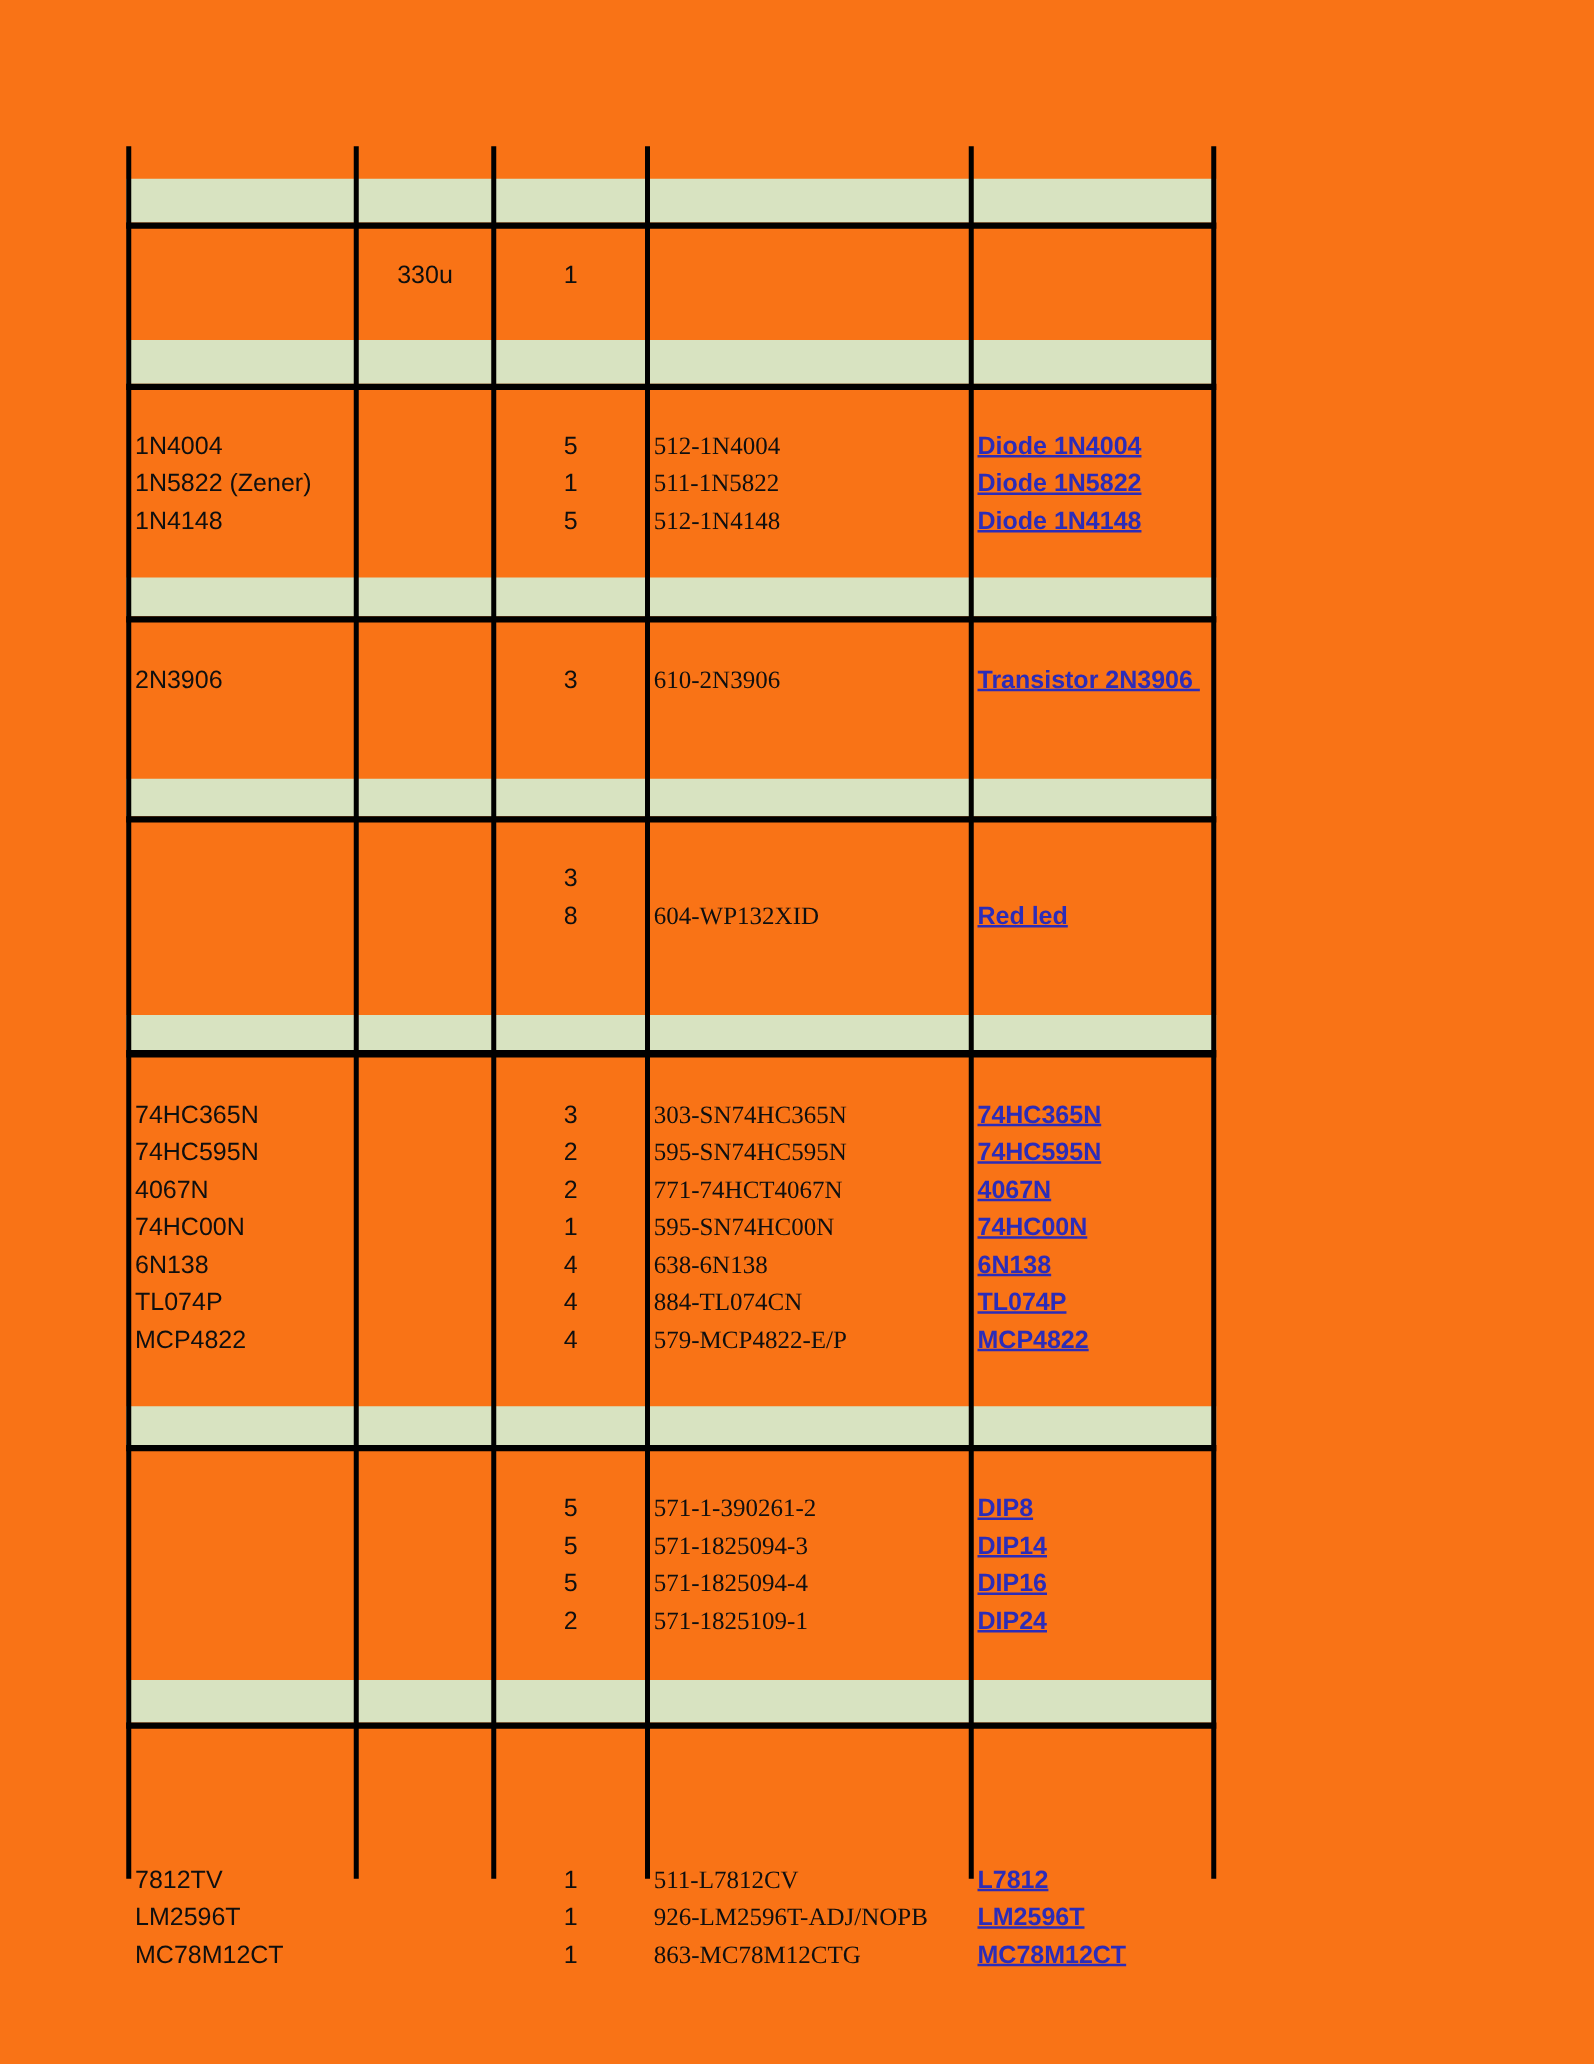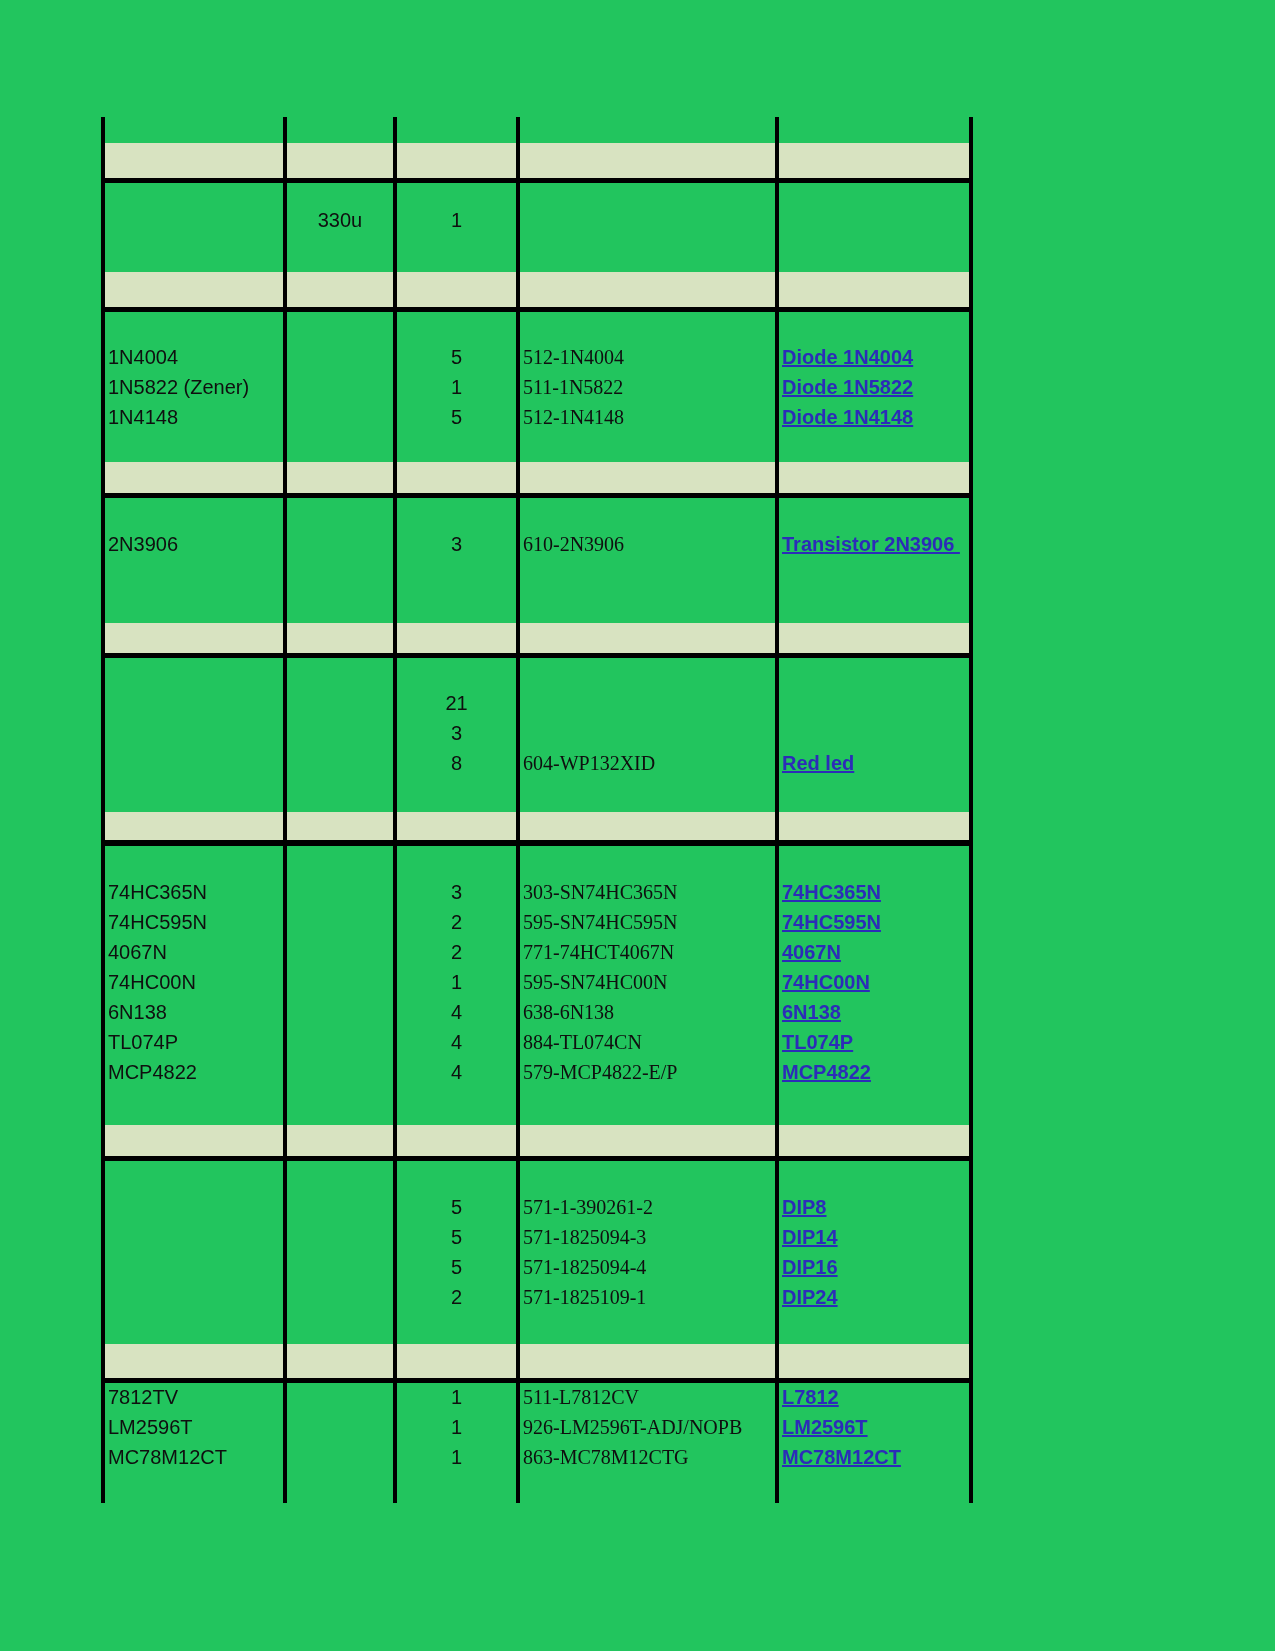--- a/index.html
+++ b/index.html
@@ -1,35 +1,35 @@
 <!DOCTYPE html>
 <html><head>
 <meta charset="utf-8">
 <style>
   html,body{margin:0;padding:0;background:#ffffff;}
   .page{
-    position:relative;width:1275px;height:1651px;background:#22c55e;
+    position:relative;width:1275px;height:1651px;background:#f97316;
     font-family:"Liberation Sans",sans-serif;font-size:20px;color:#0f0f0f;
     overflow:hidden;
   }
   .tblregion{position:absolute;left:101px;top:117px;width:872px;height:1386px;}
   
   .vline{position:absolute;top:0;height:100%;width:4px;background:#000;}
   .v0{left:0}.v1{left:182px}.v2{left:292px}.v3{left:415px}.v4{left:674px}.v5{left:868px}
   .band{position:absolute;left:0;width:872px;background:#d8e3c1;}
   .b1{top:26px;height:35px}.b2{top:155px;height:35px}.b3{top:345px;height:31px}
   .b4{top:506px;height:30px}.b5{top:695px;height:28px}.b6{top:1008px;height:31px}
   .b7{top:1227px;height:34px}
   .hline{position:absolute;left:0;width:872px;height:5px;background:#000;}
   .h1{top:61px}.h2{top:190px}.h3{top:376px}.h4{top:536px}.h5{top:723px;height:6px}
   .h6{top:1039px}.h7{top:1261px}
   
   .section{position:absolute;left:0;width:872px;}
   .s-cap{top:88px}.s-dio{top:225px}.s-tra{top:412px}.s-led{top:571px}
-  .s-ic{top:760px}.s-dip{top:1075px}.s-reg{top:1265px}
+  .s-ic{top:760px}.s-dip{top:1075px}.s-reg{top:1372px}
   .row{display:grid;grid-template-columns:184px 110px 123px 259px 196px;height:30px;line-height:30px;}
   .c{overflow:visible;white-space:pre;}
   .c1{padding-left:7px;}
   .c2,.c3{text-align:center;}
   .c4{padding-left:5px;font-family:Liberation Serif, serif;}
   .c5{padding-left:5px;font-weight:bold;}
   .link{color:#2c2cb8;text-decoration:underline;text-decoration-thickness:2px;cursor:pointer;}
 </style>
 </head>
 <body>
@@ -101,27 +101,20 @@
         <div class="c c3">3</div>
         <div class="c c4">610-2N3906</div>
         <div class="c c5"><span class="link">Transistor 2N3906&nbsp;</span></div>
       </div>
     </div>
 
     <div class="section s-led">
       <div class="row">
         <div class="c c1"></div>
         <div class="c c2"></div>
-        <div class="c c3">21</div>
-        <div class="c c4"></div>
-        <div class="c c5"></div>
-      </div>
-      <div class="row">
-        <div class="c c1"></div>
-        <div class="c c2"></div>
         <div class="c c3">3</div>
         <div class="c c4"></div>
         <div class="c c5"></div>
       </div>
       <div class="row">
         <div class="c c1"></div>
         <div class="c c2"></div>
         <div class="c c3">8</div>
         <div class="c c4">604-WP132XID</div>
         <div class="c c5"><span class="link">Red led</span></div>

